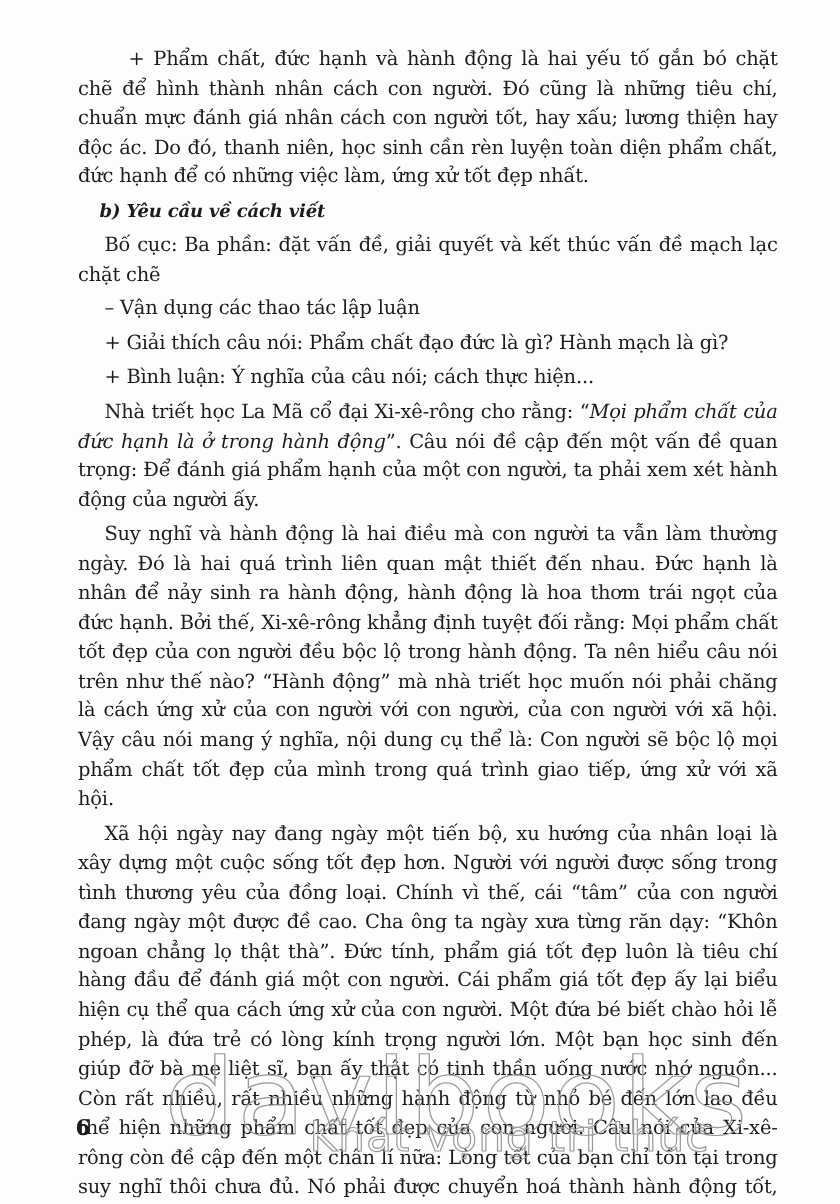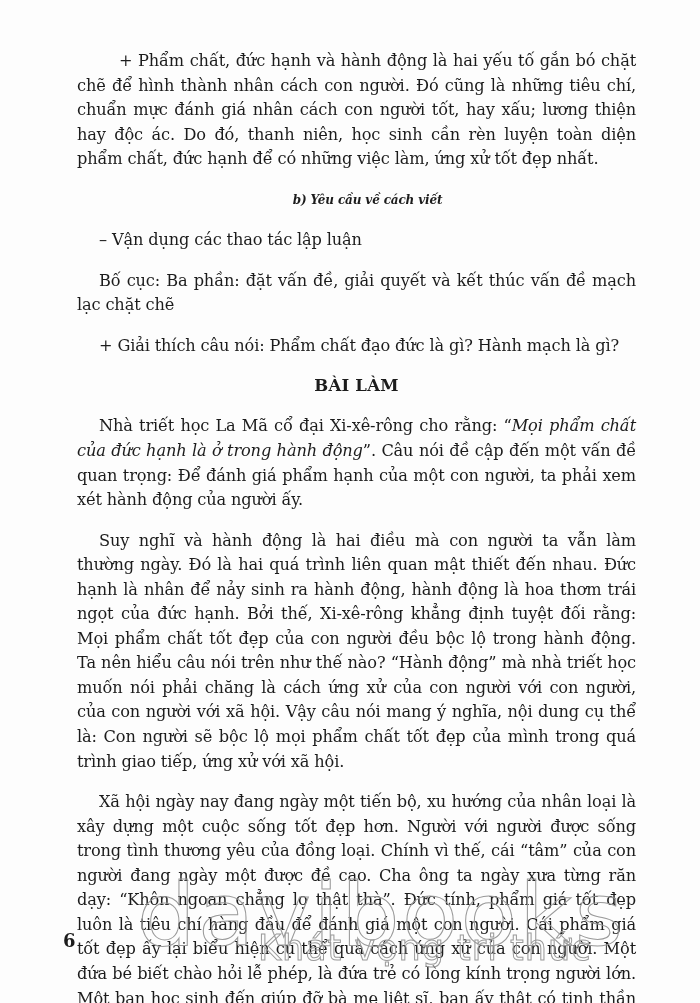--- a/index.html
+++ b/index.html
@@ -19,35 +19,34 @@
       left: 61px;
       top: 33px;
       width: 591px;
       font-family: "DejaVu Serif", "Liberation Serif", serif;
       font-size: 16.2px;
       line-height: 24.55px;
       color: #1c1c1c;
       letter-spacing: -0.15px;
     }
     .page p {
-      margin: 16px;
+      margin: 4px;
       text-align: justify;
       text-indent: 22px;
     }
     .page p.first {
       text-indent: 42px;
     }
     .page h3.sub {
       margin: 0;
-      font-size: 12px;
+      font-size: 15px;
       font-weight: bold;
       font-style: italic;
       text-indent: 22px;
       line-height: 24.55px;
-      text-align: center;
     }
     .page h2.section {
       margin: 8px 0 0 0;
       font-size: 16.5px;
       font-weight: bold;
       text-align: center;
       line-height: 24px;
       letter-spacing: 0.2px;
     }
     .page em {
@@ -88,25 +87,25 @@
     }
   </style>
 </head>
 <body>
 
 <div class="page">
   <p class="first">+ Phẩm chất, đức hạnh và hành động là hai yếu tố gắn bó chặt chẽ để hình thành nhân cách con người. Đó cũng là những tiêu chí, chuẩn mực đánh giá nhân cách con người tốt, hay xấu; lương thiện hay độc ác. Do đó, thanh niên, học sinh cần rèn luyện toàn diện phẩm chất, đức hạnh để có những việc làm, ứng xử tốt đẹp nhất.</p>
 
   <h3 class="sub">b) Yêu cầu về cách viết</h3>
 
+  <p>Bố cục: Ba phần: đặt vấn đề, giải quyết và kết thúc vấn đề mạch lạc chặt chẽ</p>
   <p>– Vận dụng các thao tác lập luận</p>
-  <p>Bố cục: Ba phần: đặt vấn đề, giải quyết và kết thúc vấn đề mạch lạc chặt chẽ</p>
   <p>+ Giải thích câu nói: Phẩm chất đạo đức là gì? Hành mạch là gì?</p>
+  <p>+ Bình luận: Ý nghĩa của câu nói; cách thực hiện...</p>
 
-  <h2 class="section">BÀI LÀM</h2>
 
   <p><span>Nhà triết học La Mã cổ đại Xi-xê-rông cho rằng: “</span><em>Mọi phẩm chất của đức hạnh là ở trong hành động</em><span>”. Câu nói đề cập đến một vấn đề quan trọng: Để đánh giá phẩm hạnh của một con người, ta phải xem xét hành động của người ấy.</span></p>
 
   <p>Suy nghĩ và hành động là hai điều mà con người ta vẫn làm thường ngày. Đó là hai quá trình liên quan mật thiết đến nhau. Đức hạnh là nhân để nảy sinh ra hành động, hành động là hoa thơm trái ngọt của đức hạnh. Bởi thế, Xi-xê-rông khẳng định tuyệt đối rằng: Mọi phẩm chất tốt đẹp của con người đều bộc lộ trong hành động. Ta nên hiểu câu nói trên như thế nào? “Hành động” mà nhà triết học muốn nói phải chăng là cách ứng xử của con người với con người, của con người với xã hội. Vậy câu nói mang ý nghĩa, nội dung cụ thể là: Con người sẽ bộc lộ mọi phẩm chất tốt đẹp của mình trong quá trình giao tiếp, ứng xử với xã hội.</p>
 
   <p>Xã hội ngày nay đang ngày một tiến bộ, xu hướng của nhân loại là xây dựng một cuộc sống tốt đẹp hơn. Người với người được sống trong tình thương yêu của đồng loại. Chính vì thế, cái “tâm” của con người đang ngày một được đề cao. Cha ông ta ngày xưa từng răn dạy: “Khôn ngoan chẳng lọ thật thà”. Đức tính, phẩm giá tốt đẹp luôn là tiêu chí hàng đầu để đánh giá một con người. Cái phẩm giá tốt đẹp ấy lại biểu hiện cụ thể qua cách ứng xử của con người. Một đứa bé biết chào hỏi lễ phép, là đứa trẻ có lòng kính trọng người lớn. Một bạn học sinh đến giúp đỡ bà mẹ liệt sĩ, bạn ấy thật có tinh thần uống nước nhớ nguồn... Còn rất nhiều, rất nhiều những hành động từ nhỏ bé đến lớn lao đều thể hiện những phẩm chất tốt đẹp của con người. Câu nói của Xi-xê-rông còn đề cập đến một chân lí nữa: Lòng tốt của bạn chỉ tồn tại trong suy nghĩ thôi chưa đủ. Nó phải được chuyển hoá thành hành động tốt, một nghĩa cử, khi ấy, lòng tốt mới thực sự có ý nghĩa cao đẹp. Bạn nhìn thấy một cụ già mắt mờ, chân chậm đang loay hoay trên con đường tấp nập xe cộ qua lại. Đừng ngại ngần gì</p>
 </div>
 
 <div class="page-number">6</div>
 

